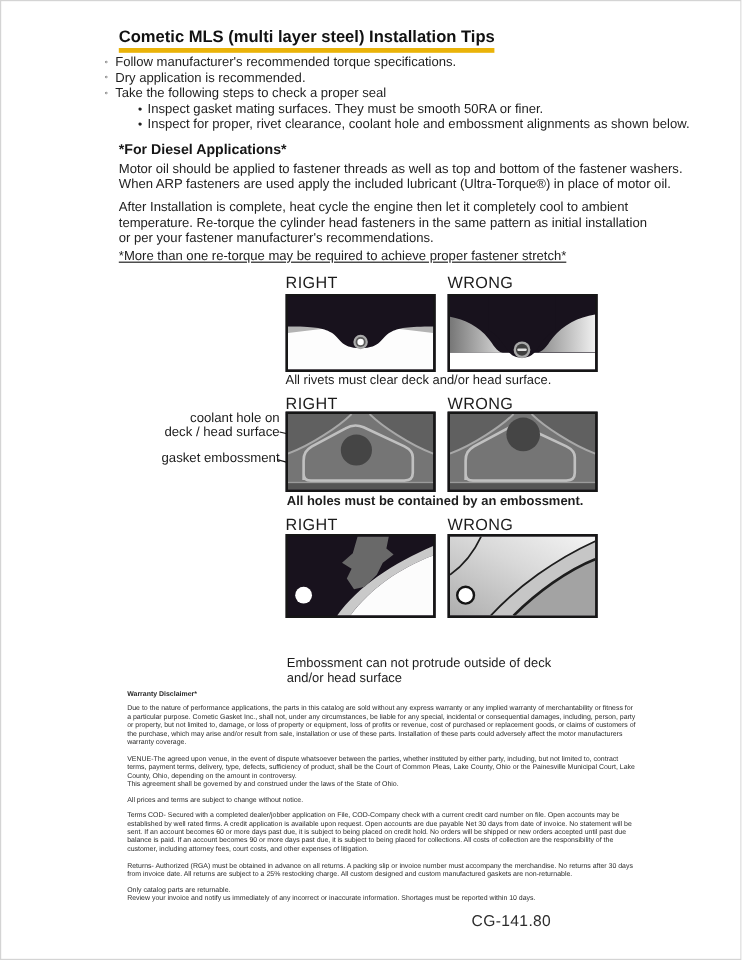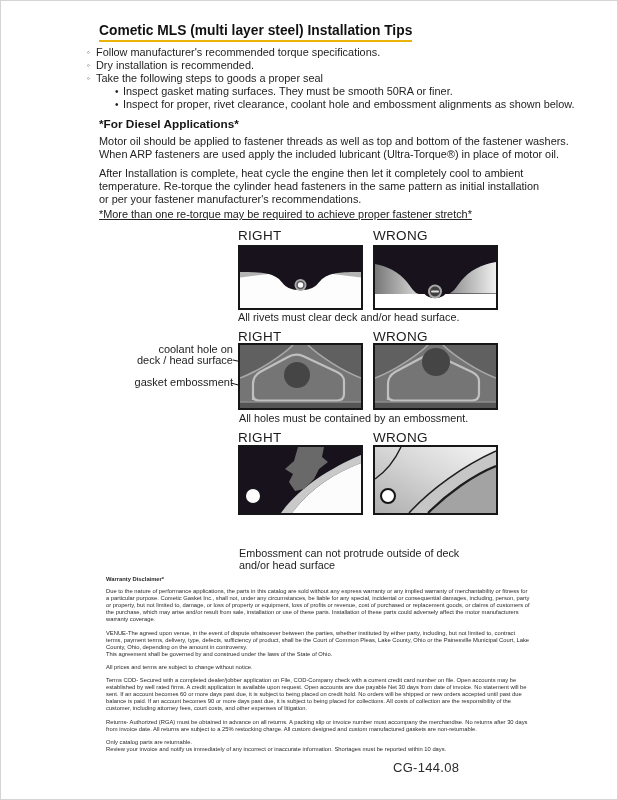--- a/index.html
+++ b/index.html
@@ -3,21 +3,21 @@
 <meta charset="utf-8">
 <style>
   html,body{margin:0;padding:0;background:#ffffff;}
   .page{
     position:relative;width:618px;height:800px;background:#fff;
     border:1px solid #d4d4d4;box-sizing:border-box;overflow:hidden;
     font-family:"Liberation Sans", sans-serif;color:#1f1f1f;
   }
   .title{
     position:absolute;left:98px;top:22px;font-size:13.8px;font-weight:bold;
-    color:#111;border-bottom:2px solid #eab308;padding-bottom:2px;white-space:nowrap;
+    color:#111;border-bottom:4px solid #eab308;padding-bottom:2px;white-space:nowrap;
   }
   .tips{position:absolute;left:86px;top:45px;font-size:10.9px;}
   .tip-row{height:12.9px;line-height:12.9px;white-space:nowrap;}
   .tip-row .m1{display:inline-block;width:9px;font-size:8px;vertical-align:1px;color:#1f1f1f;}
   .tip-sub{padding-left:28px;}
   .tip-sub .m2{display:inline-block;width:8px;font-size:10px;color:#1f1f1f;}
   .diesel-h{position:absolute;left:98px;top:116px;font-size:11.8px;font-weight:bold;color:#151515;}
   .para{position:absolute;left:98px;font-size:10.9px;line-height:13.2px;color:#222;}
   .p1{top:134px;} .p2{top:166px;} .pnote{top:207px;text-decoration:underline;}
   .rw-label{position:absolute;width:125px;font-size:13.5px;color:#1b1b1b;letter-spacing:0.3px;}
@@ -33,22 +33,22 @@
 </style>
 </head>
 <body>
 
 <div class="page">
 
   <div class="title">Cometic MLS (multi layer steel) Installation Tips</div>
 
   <div class="tips">
     <div class="tip-row"><span class="m1">◦</span><span>Follow manufacturer's recommended torque specifications.</span></div>
-    <div class="tip-row"><span class="m1">◦</span><span>Dry installation is recommended.</span></div>
-    <div class="tip-row"><span class="m1">◦</span><span>Take the following steps to goods a proper seal</span></div>
+    <div class="tip-row"><span class="m1">◦</span><span>Dry application is recommended.</span></div>
+    <div class="tip-row"><span class="m1">◦</span><span>Take the following steps to check a proper seal</span></div>
     <div class="tip-row tip-sub"><span class="m2">•</span><span>Inspect gasket mating surfaces.  They must be smooth 50RA or finer.</span></div>
     <div class="tip-row tip-sub"><span class="m2">•</span><span>Inspect for proper, rivet clearance, coolant hole and embossment alignments as shown below.</span></div>
   </div>
 
   <div class="diesel-h">*For Diesel Applications*</div>
   <div class="para p1">
     <div>Motor oil should be applied to fastener threads as well as top and bottom of the fastener washers.</div>
     <div>When ARP fasteners are used apply the included lubricant (Ultra-Torque®) in place of motor oil.</div>
   </div>
   <div class="para p2">
@@ -126,21 +126,21 @@
     <path d="M0,0 L53,0 C43,10 19,26 0,33 Z" fill="#606060"></path>
     <path d="M53,0 C43,10 19,26 0,33" stroke="#a8a8a8" stroke-width="1.6" fill="none"></path>
     <path d="M121,0 L68,0 C78,10 102,26 121,33 Z" fill="#606060"></path>
     <path d="M68,0 C78,10 102,26 121,33" stroke="#a8a8a8" stroke-width="1.6" fill="none"></path>
     <path d="M13,55 L13,39 C13,33 15,30 20,27 L48,12 C53,9 58,9 63,11 L97,27 C102,29.5 104,32.5 104,36 L104,49 C104,53.5 101.5,55.5 97,55.5 L19,55.5 C15,55.5 13,53.5 13,50 Z" stroke="#c0c0c0" stroke-width="2.2" fill="none"></path>
     <rect x="0" y="56.5" width="121" height="1.2" fill="#9b9b9b"></rect>
     <rect x="0" y="57.7" width="121" height="5.3" fill="#555555"></rect>
     <circle cx="61" cy="17" r="14" fill="#454545"></circle>
   </svg>
 
-  <div class="cap" style="left:238px;top:412px;">All holes must be contained by an embossment.</div>
+  <div class="cap" style="left:238px;top:412px;font-weight:bold;">All holes must be contained by an embossment.</div>
 
   <div class="rw-label" style="left:237px;top:429px;">RIGHT</div>
   <div class="rw-label" style="left:372px;top:429px;">WRONG</div>
 
   <svg class="dbox" style="left:237px;top:444px;" width="121" height="66" viewBox="0 0 121 66">
     <rect x="0" y="0" width="121" height="66" fill="#18121d"></rect>
     <path d="M121,8 C88,22 58,42 41,66 L52,66 C68,44 94,26 121,16 Z" fill="#c9c9c9"></path>
     <path d="M121,16 C94,26 68,44 52,66 L121,66 Z" fill="#fcfcfc"></path>
     <polygon points="58,0 84,0 82,10 88,15 79,22 74,32 64,42 55,44 49,35 53,27 45,22 54,14" fill="#696969"></polygon>
     <circle cx="13" cy="49" r="7" fill="#ffffff"></circle>
@@ -177,15 +177,15 @@
     </div>
     <div class="blk">All prices and terms are subject to change without notice.</div>
     <div class="blk">Terms COD- Secured with a completed dealer/jobber application on File, COD-Company check with a current credit card number on file.  Open accounts may be established by well rated firms.  A credit application is available upon request.  Open accounts are due payable Net 30 days from date of invoice.  No statement will be sent.  If an account becomes 60 or more days past due, it is subject to being placed on credit hold.  No orders will be shipped or new orders accepted until past due balance is paid.  If an account becomes 90 or more days past due, it is subject to being placed for collections.  All costs of collection are the responsibility of the customer, including attorney fees, court costs, and other expenses of litigation.</div>
     <div class="blk">Returns- Authorized (RGA) must be obtained in advance on all returns.  A packing slip or invoice number must accompany the merchandise.  No returns after 30 days from invoice date.  All returns are subject to a 25% restocking charge.  All custom designed and custom manufactured gaskets are non-returnable.</div>
     <div class="blk">
       <div>Only catalog parts are returnable.</div>
       <div>Review your invoice and notify us immediately of any incorrect or inaccurate information.  Shortages must be reported within 10 days.</div>
     </div>
   </div>
 
-  <div class="footer-num">CG-144.08</div>
+  <div class="footer-num">CG-141.80</div>
 
 </div>
 
 </body></html>

